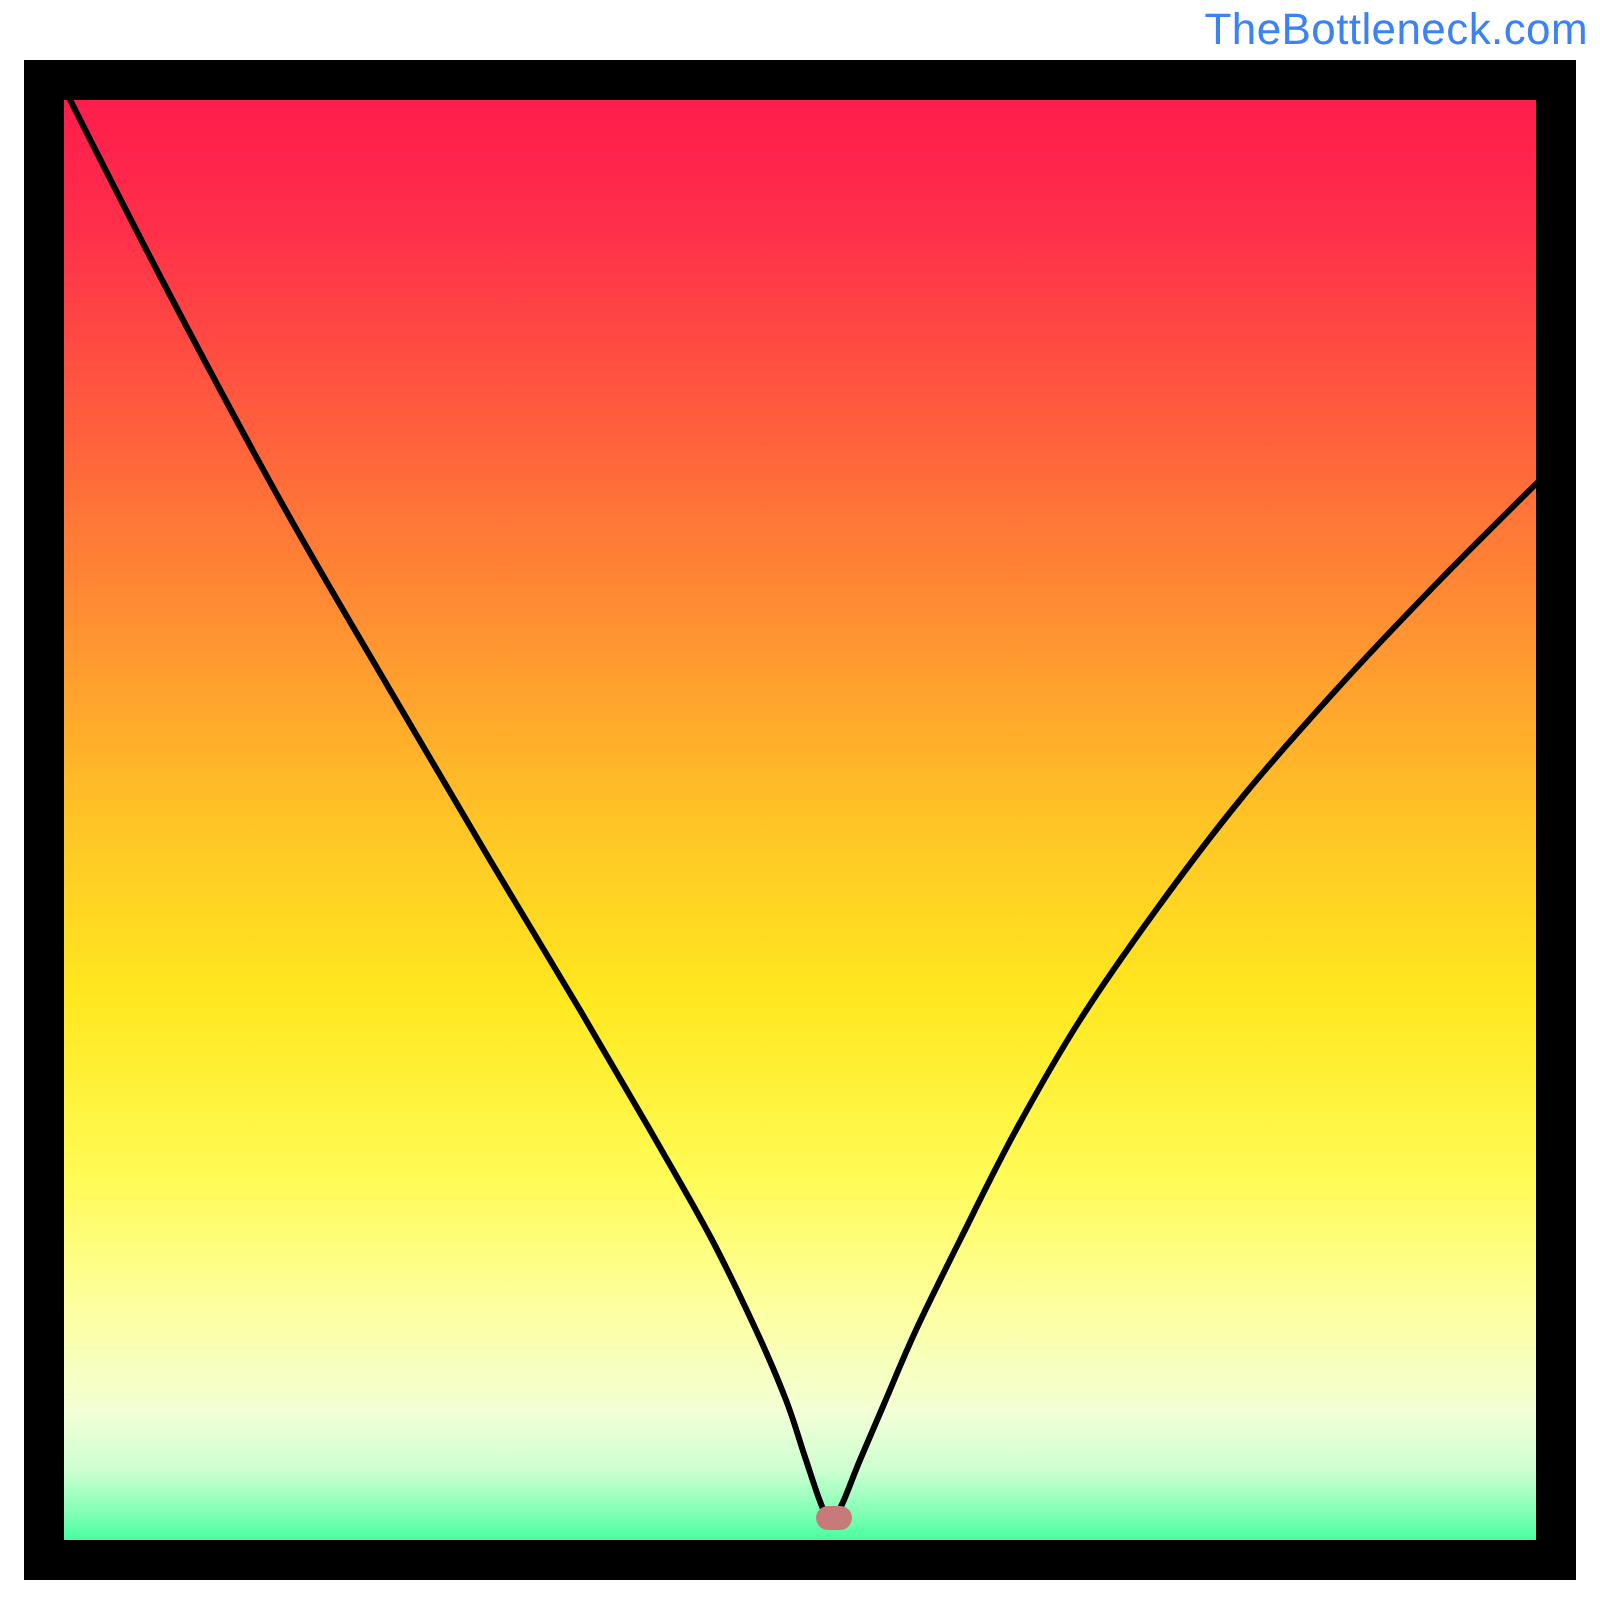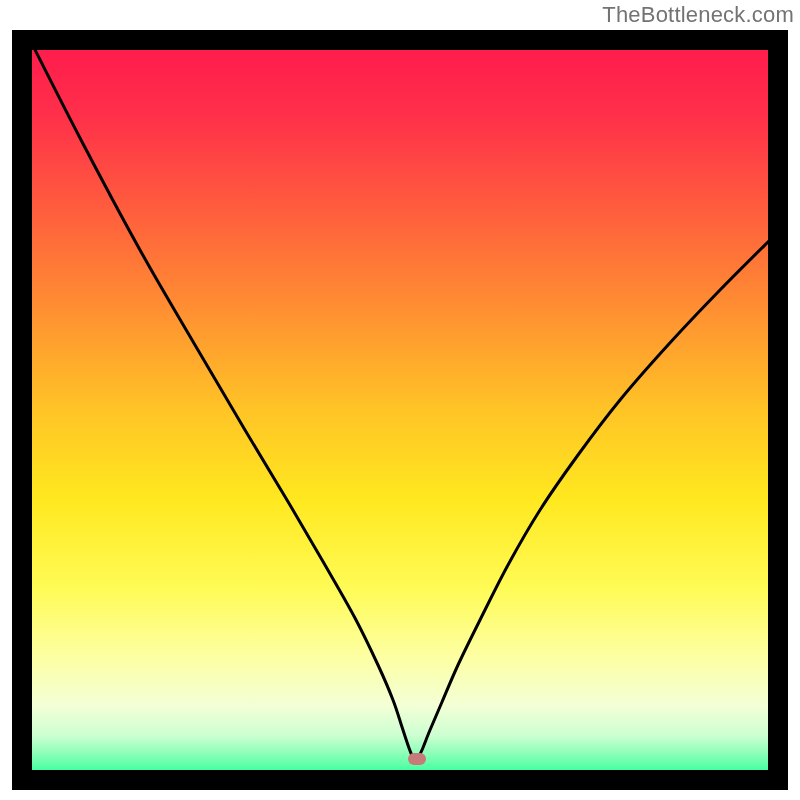--- a/index.html
+++ b/index.html
@@ -10,21 +10,21 @@
     background: #ffffff;
     overflow: hidden;
   }
   .watermark {
     position: absolute;
     top: 2px;
     right: 6px;
     font-family: Arial, Helvetica, sans-serif;
     font-size: 22px;
     font-weight: 500;
-    color: #737373;
+    color: #3b82f6;
     letter-spacing: 0.2px;
     z-index: 5;
   }
   .frame {
     position: absolute;
     top: 30px;
     left: 12px;
     width: 776px;
     height: 760px;
     

